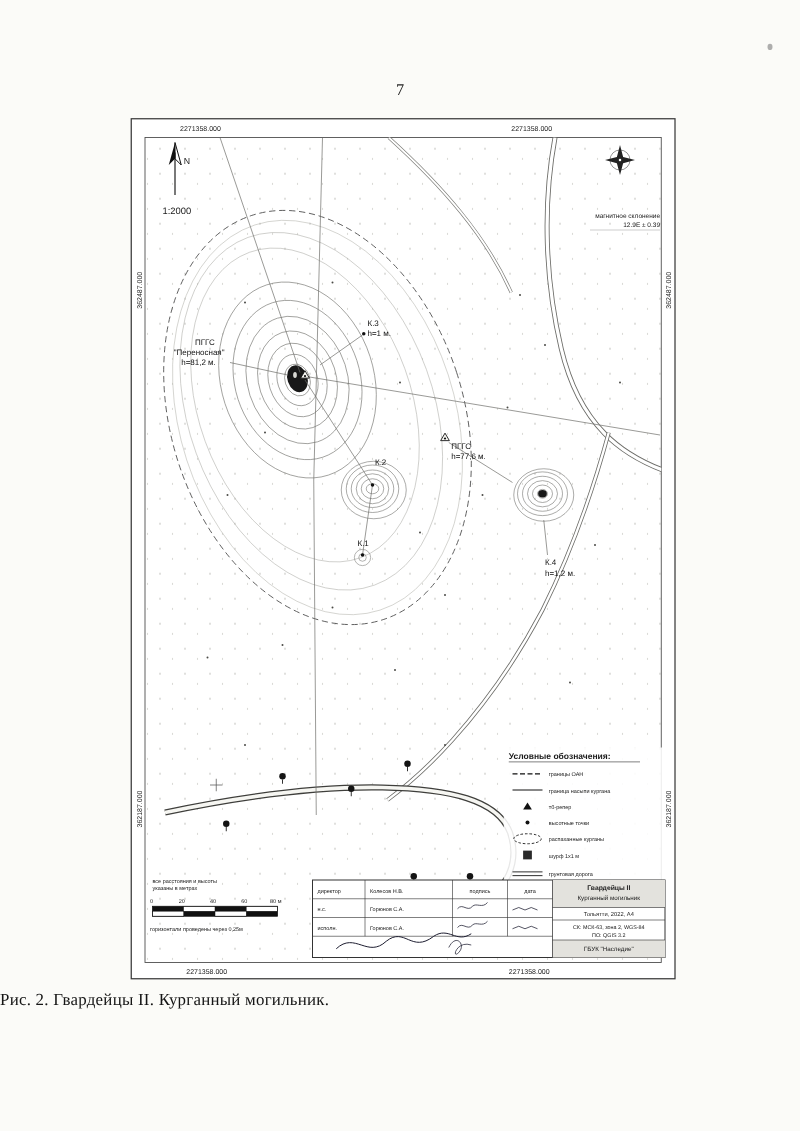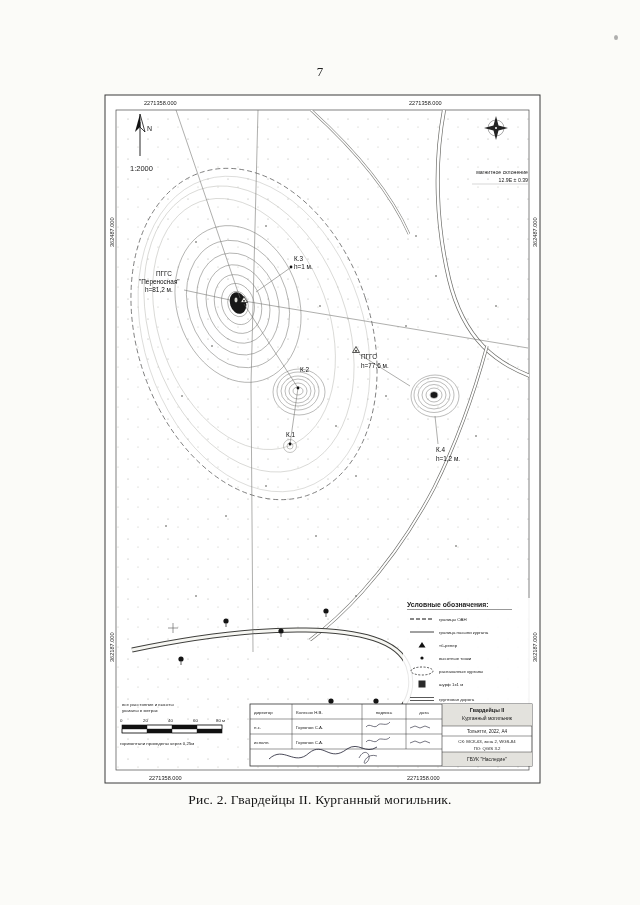--- a/index.html
+++ b/index.html
@@ -6,21 +6,21 @@
   body{
     width:640px;height:905px;position:relative;overflow:hidden;
     background:#fbfbf8;
     font-family:"Liberation Serif", serif;
   }
   .page-number{
     position:absolute;top:64px;left:0;right:0;text-align:center;
     font:13px "Liberation Serif", serif;color:#222;
   }
   .caption{
-    position:absolute;top:792px;left:0;right:0;text-align:center;
+    position:absolute;top:792px;left:0;right:0;
     font:13.5px "Liberation Serif", serif;color:#151515;letter-spacing:.2px;
   }
   .map-wrap{position:absolute;left:104px;top:94px;width:492px;height:690px;}
   .speck{position:absolute;left:614px;top:35px;width:4px;height:5px;background:#8d8d8d;border-radius:50%;opacity:.7;}
   svg text{font-family:"Liberation Sans", sans-serif;fill:#1a1a1a;}
   .coord{font-size:5.6px;fill:#222;}
   .maplabel{font-size:6.4px;fill:#101010;}
   .tiny{font-size:4.4px;fill:#222;}
 </style>
 </head>

